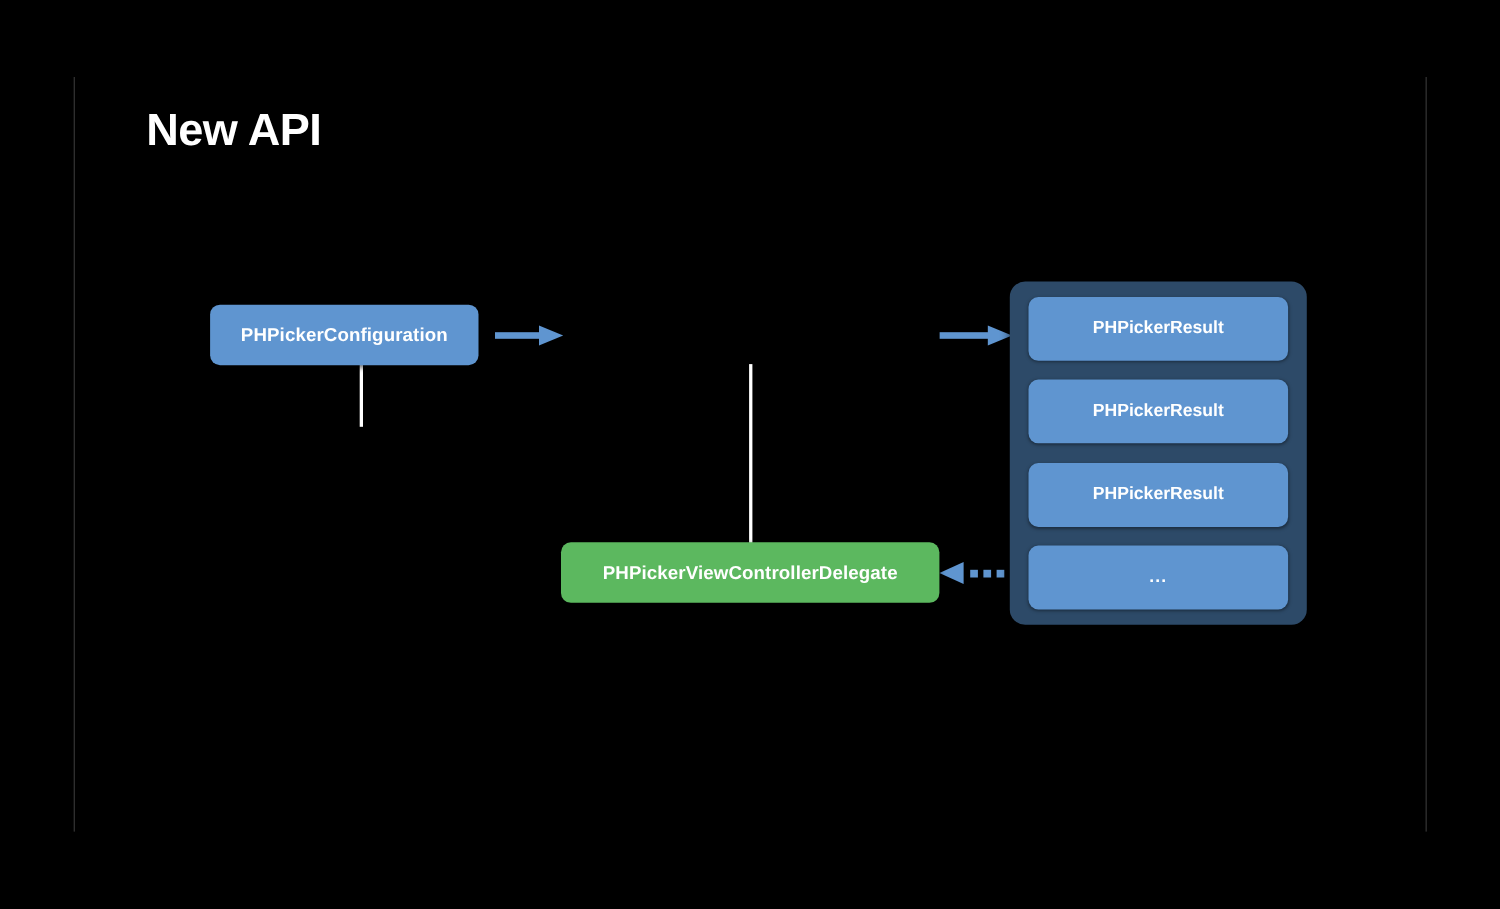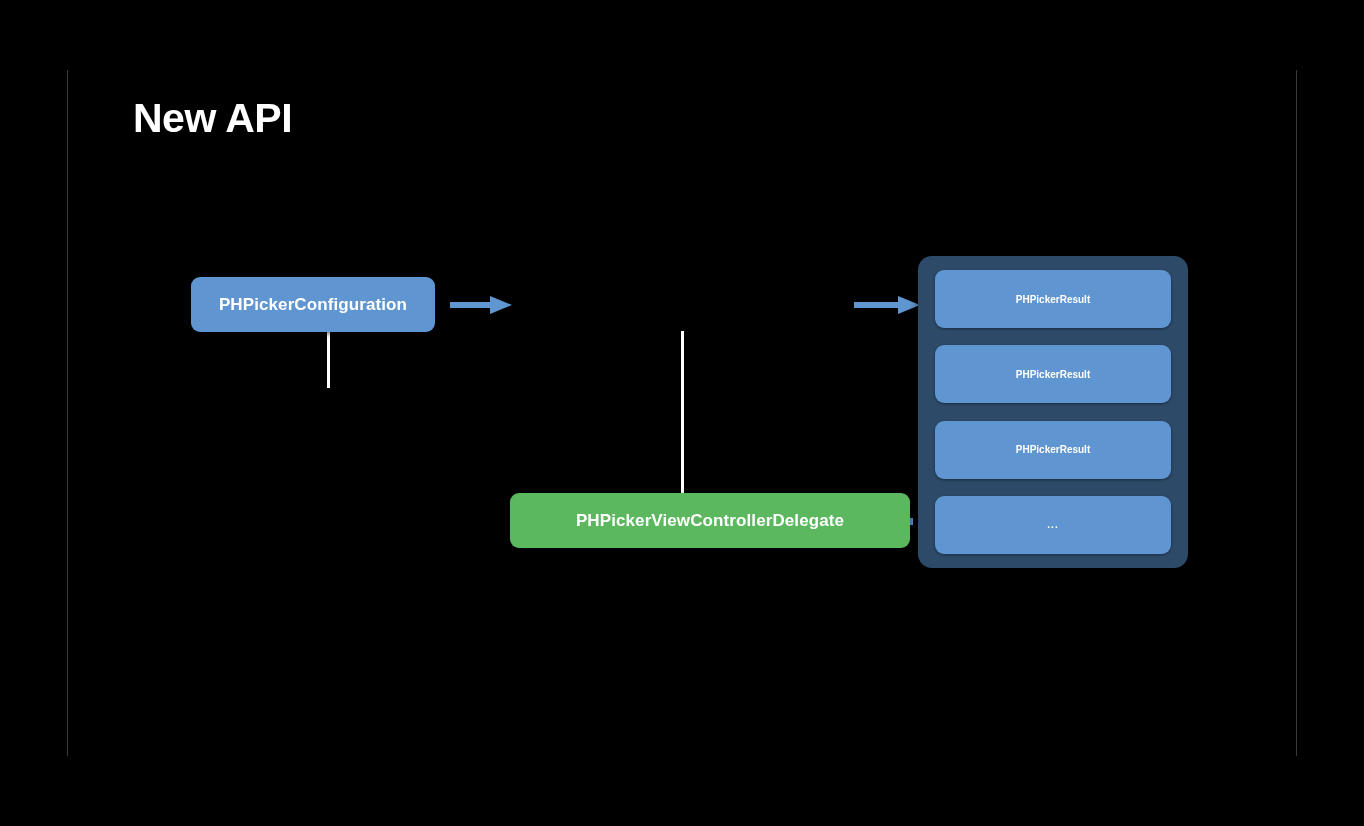--- a/index.html
+++ b/index.html
@@ -71,21 +71,21 @@
   .n-filter {
     left: 206px;  top: 386px;
     width: 244px; height: 55px;
   }
   .n-vc {
     left: 510px;  top: 277px;
     width: 344px; height: 55px;
   }
   .n-delegate {
     left: 510px;  top: 493px;
-    width: 400px; height: 55px;
+    width: 344px; height: 55px;
   }
 
   
   .results-container {
     position: absolute;
     left: 918px;  top: 256px;
     width: 270px; height: 312px;
     box-sizing: border-box;
     background: #2d4a68;
     border-radius: 14px;
@@ -93,21 +93,21 @@
     display: flex;
     flex-direction: column;
     justify-content: space-between;
     box-shadow: 0 3px 8px rgba(0,0,0,0.6);
   }
   .result-item {
     height: 58px;
     border-radius: 9px;
     background: #5f95d0;
     color: #ffffff;
-    font-size: 10px;
+    font-size: 16px;
     font-weight: bold;
     display: flex;
     align-items: center;
     justify-content: center;
     white-space: nowrap;
     box-shadow: 0 1px 3px rgba(0,0,0,0.4);
   }
   .result-item.ellipsis { letter-spacing: 1px; }
 
   

